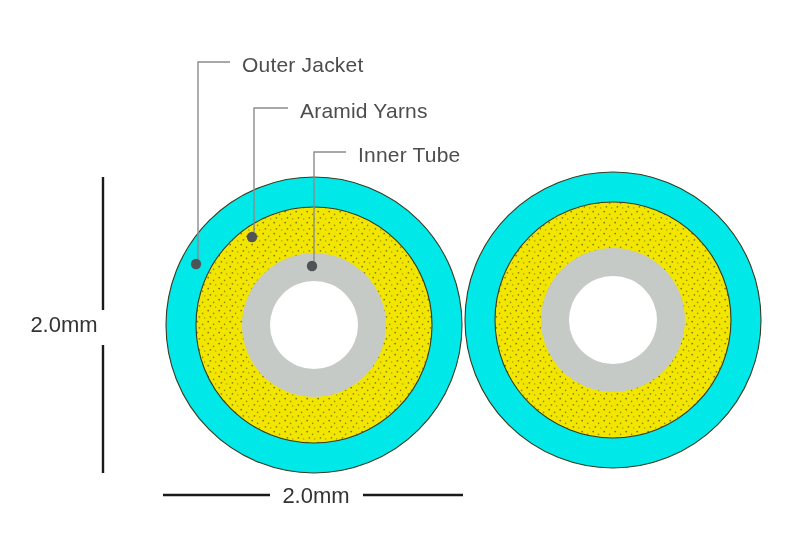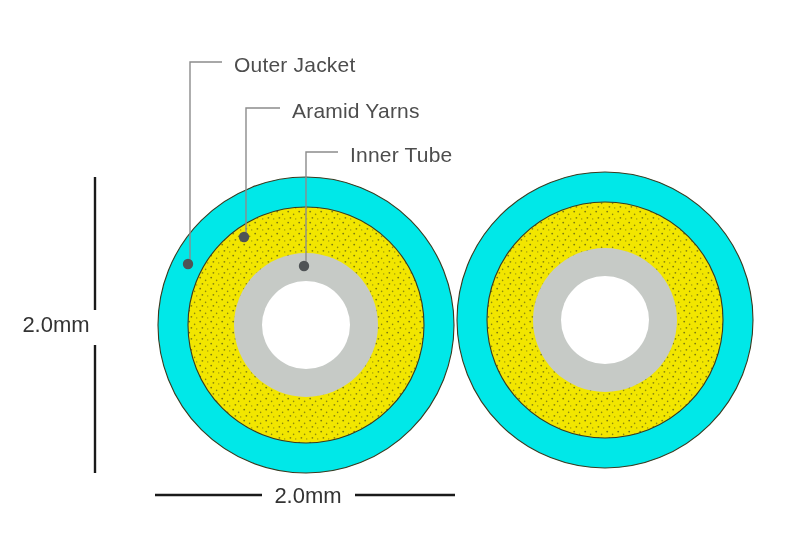--- a/index.html
+++ b/index.html
@@ -14,20 +14,21 @@
     overflow: hidden;
     font-family: "Liberation Sans", "DejaVu Sans", sans-serif;
     color: #4a4a4a;
   }
 
   #stage {
     position: absolute;
     inset: 0;
     width: 648px;
     height: 540px;
+    margin-left: 8px;
   }
 
   svg#diagram {
     position: absolute;
     top: 0;
     left: 0;
     width: 800px;
     height: 540px;
     display: block;
   }

